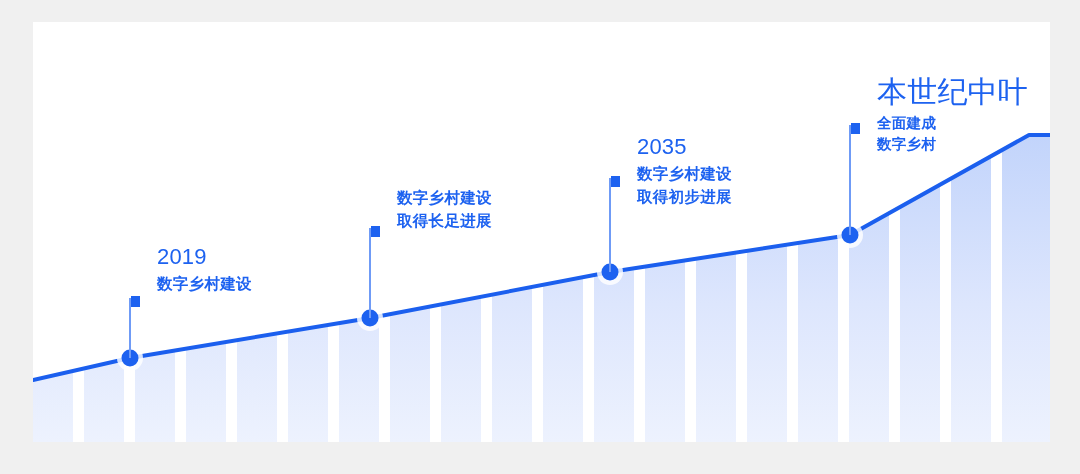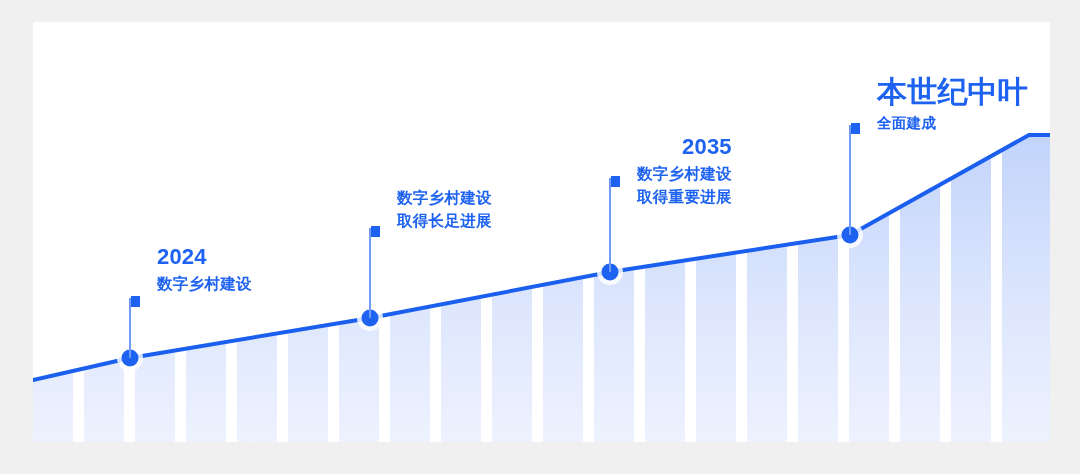--- a/index.html
+++ b/index.html
@@ -47,21 +47,21 @@
     height: 11px;
     background: #1d62f0;
   }
   .label-block {
     position: absolute;
     white-space: nowrap;
   }
   .label-year {
     color: #1d62f0;
     font-size: 22px;
-    font-weight: bold;
+    font-weight: normal;
     line-height: 1.18;
     letter-spacing: 0.2px;
   }
   .label-year.big {
     font-size: 30px;
     line-height: 1.2;
   }
   .label-desc {
     color: #1d62f0;
     font-size: 15.5px;
@@ -133,55 +133,56 @@
       <g>
         <circle cx="817" cy="213" r="13" fill="#ffffff" opacity="0.82"></circle>
         <circle cx="817" cy="213" r="8.5" fill="#1d62f0"></circle>
       </g>
     </svg>
 
     <div class="milestone">
       <div class="connector-line" style="left:96px; top:276px; height:60px;"></div>
       <div class="connector-square" style="left:98px; top:274px;"></div>
       <div class="label-block" style="left:124px; top:222px;">
-        <div class="label-year">2024</div>
+        <div class="label-year">2019</div>
         <div class="label-desc">
           <div>数字乡村建设</div>
         </div>
       </div>
     </div>
 
     <div class="milestone">
       <div class="connector-line" style="left:336px; top:206px; height:90px;"></div>
       <div class="connector-square" style="left:338px; top:204px;"></div>
       <div class="label-block" style="left:364px; top:162px;">
         <div class="label-desc">
           <div>数字乡村建设</div>
           <div>取得长足进展</div>
         </div>
       </div>
     </div>
 
     <div class="milestone">
       <div class="connector-line" style="left:576px; top:156px; height:94px;"></div>
       <div class="connector-square" style="left:578px; top:154px;"></div>
-      <div class="label-block" style="left:604px; top:112px;text-align:right;">
+      <div class="label-block" style="left:604px; top:112px;">
         <div class="label-year">2035</div>
         <div class="label-desc">
           <div>数字乡村建设</div>
-          <div>取得重要进展</div>
+          <div>取得初步进展</div>
         </div>
       </div>
     </div>
 
     <div class="milestone">
       <div class="connector-line" style="left:816px; top:103px; height:110px;"></div>
       <div class="connector-square" style="left:818px; top:101px;"></div>
       <div class="label-block" style="left:844px; top:52px;">
         <div class="label-year big">本世纪中叶</div>
         <div class="label-desc small">
           <div>全面建成</div>
+          <div>数字乡村</div>
         </div>
       </div>
     </div>
 
   </div>
 </div>
 
 </body></html>

